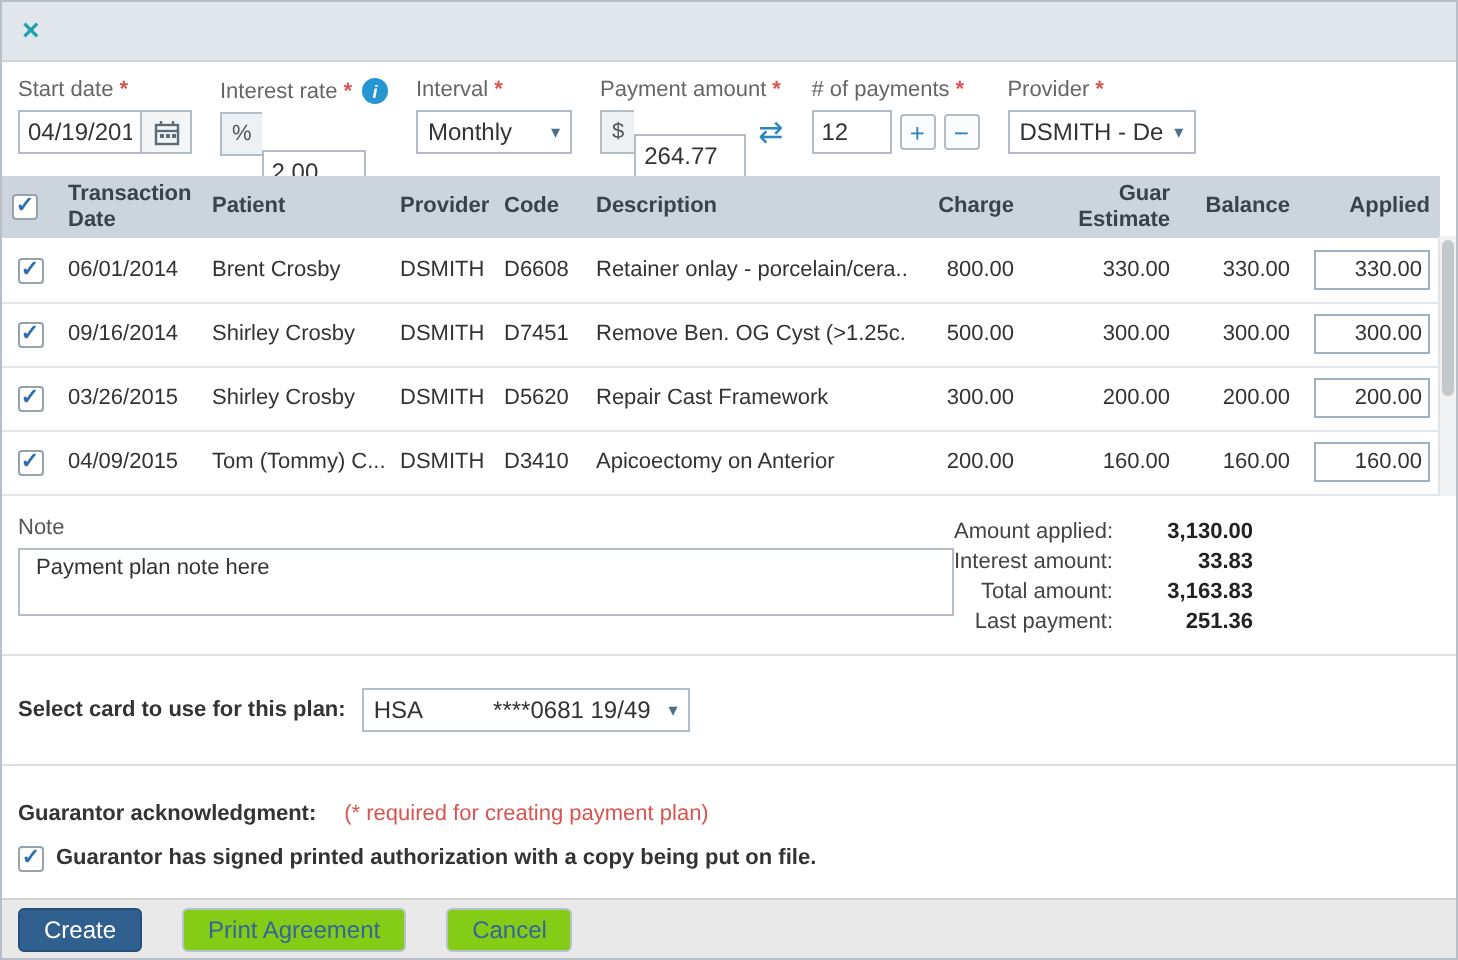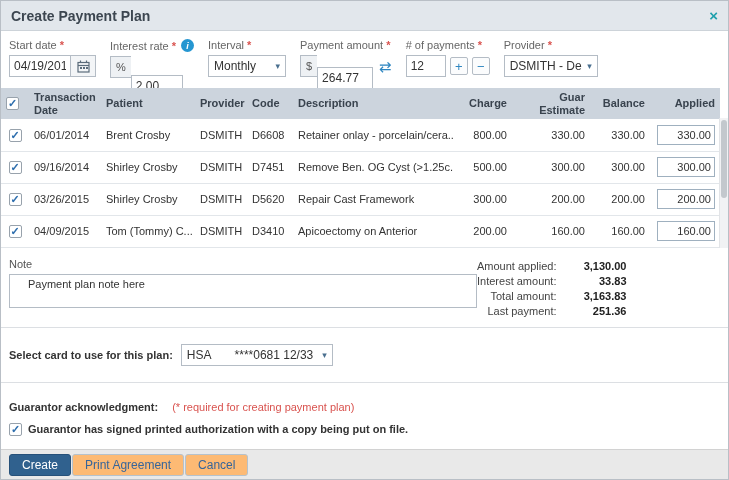--- a/index.html
+++ b/index.html
@@ -84,53 +84,52 @@
   .vscroll .thumb {
     position: absolute; top: 2px; left: 1px; width: 6px; height: 78px;
     background: #c3c8cd; border-radius: 3px;
   }
   
   .note-summary { display: flex; padding: 10px 8px 0 8px; }
   .note-block { width: 468px; }
   .note-label { font-size: 11px; color: #555; }
   .note-area {
     width: 100%; height: 34px; margin-top: 4px; border: 1px solid #b4bcc5;
-    font-size: 11px; color: #333; font-family: inherit; padding: 3px 18px; resize: none; outline: none;
+    font-size: 11px; color: #333; font-family: inherit; padding: 3px 8px; resize: none; outline: none;
   }
   .summary { display: grid; grid-template-columns: auto 62px; gap: 3px 8px; font-size: 11px; align-content: start; margin-top: 2px; }
   .sum-label { color: #444; text-align: right; }
   .sum-value { font-weight: bold; color: #222; text-align: right; }
   
   hr.div { border: none; border-top: 1px solid #dcdfe3; margin: 10px 0 0 0; }
   .card-row { display: flex; align-items: center; gap: 8px; margin: 16px 8px 0 8px; font-size: 11px; }
   .card-label { font-weight: bold; color: #333; }
-  .card-select { width: 152px; }
+  .card-select { width: 164px; }
   .card-select .card-num { margin-left: auto; padding-right: 4px; color: #333; }
   .ack { margin: 18px 8px 0 8px; font-size: 11px; }
   .ack-line1 { display: flex; gap: 14px; align-items: center; }
   .ack-label { font-weight: bold; color: #333; }
   .ack-req { color: #d9534f; }
   .ack-line2 { display: flex; gap: 6px; align-items: center; margin-top: 10px; font-weight: bold; color: #333; }
   
   .footer {
     position: absolute; left: 0; right: 0; bottom: 0; height: 30px;
     background: #e9e9e9; border-top: 1px solid #d2d2d2;
-    display: flex; align-items: center; gap: 1px; padding: 0 8px;
+    display: flex; align-items: center; gap: 20px; padding: 0 8px;
   }
   .btn { font-size: 12px; font-family: inherit; border-radius: 3px; padding: 3px 12px; cursor: pointer; height: 22px; display: inline-flex; align-items: center; }
   .btn-primary { background: #30618e; border: 1px solid #27517a; color: #fff; }
-  .btn-secondary { background: #fdba74; border: 1px solid #b6c2cc; color: #36659a; }
+  .btn-secondary { background: #84cc16; border: 1px solid #b6c2cc; color: #36659a; }
 </style>
 </head>
 <body>
 
 <div>
 
   <div class="dlg-header">
-    <span class="dlg-title">Create Payment Plan</span>
     <span class="dlg-close">×</span>
   </div>
 
   <div class="form-row">
 
     <div class="field">
       <div class="flabel">
         <span>Start date</span>
         <span class="req">*</span>
       </div>
@@ -314,21 +313,21 @@
       <span class="sum-value">251.36</span>
     </div>
   </div>
 
   <hr class="div">
 
   <div class="card-row">
     <span class="card-label">Select card to use for this plan:</span>
     <div class="select card-select">
       <span>HSA</span>
-      <span class="card-num">****0681 12/33</span>
+      <span class="card-num">****0681 19/49</span>
       <span class="caret">▾</span>
     </div>
   </div>
 
   <hr class="div" style="margin-top:16px">
 
   <div class="ack">
     <div class="ack-line1">
       <span class="ack-label">Guarantor acknowledgment:</span>
       <span class="ack-req">(* required for creating payment plan)</span>

